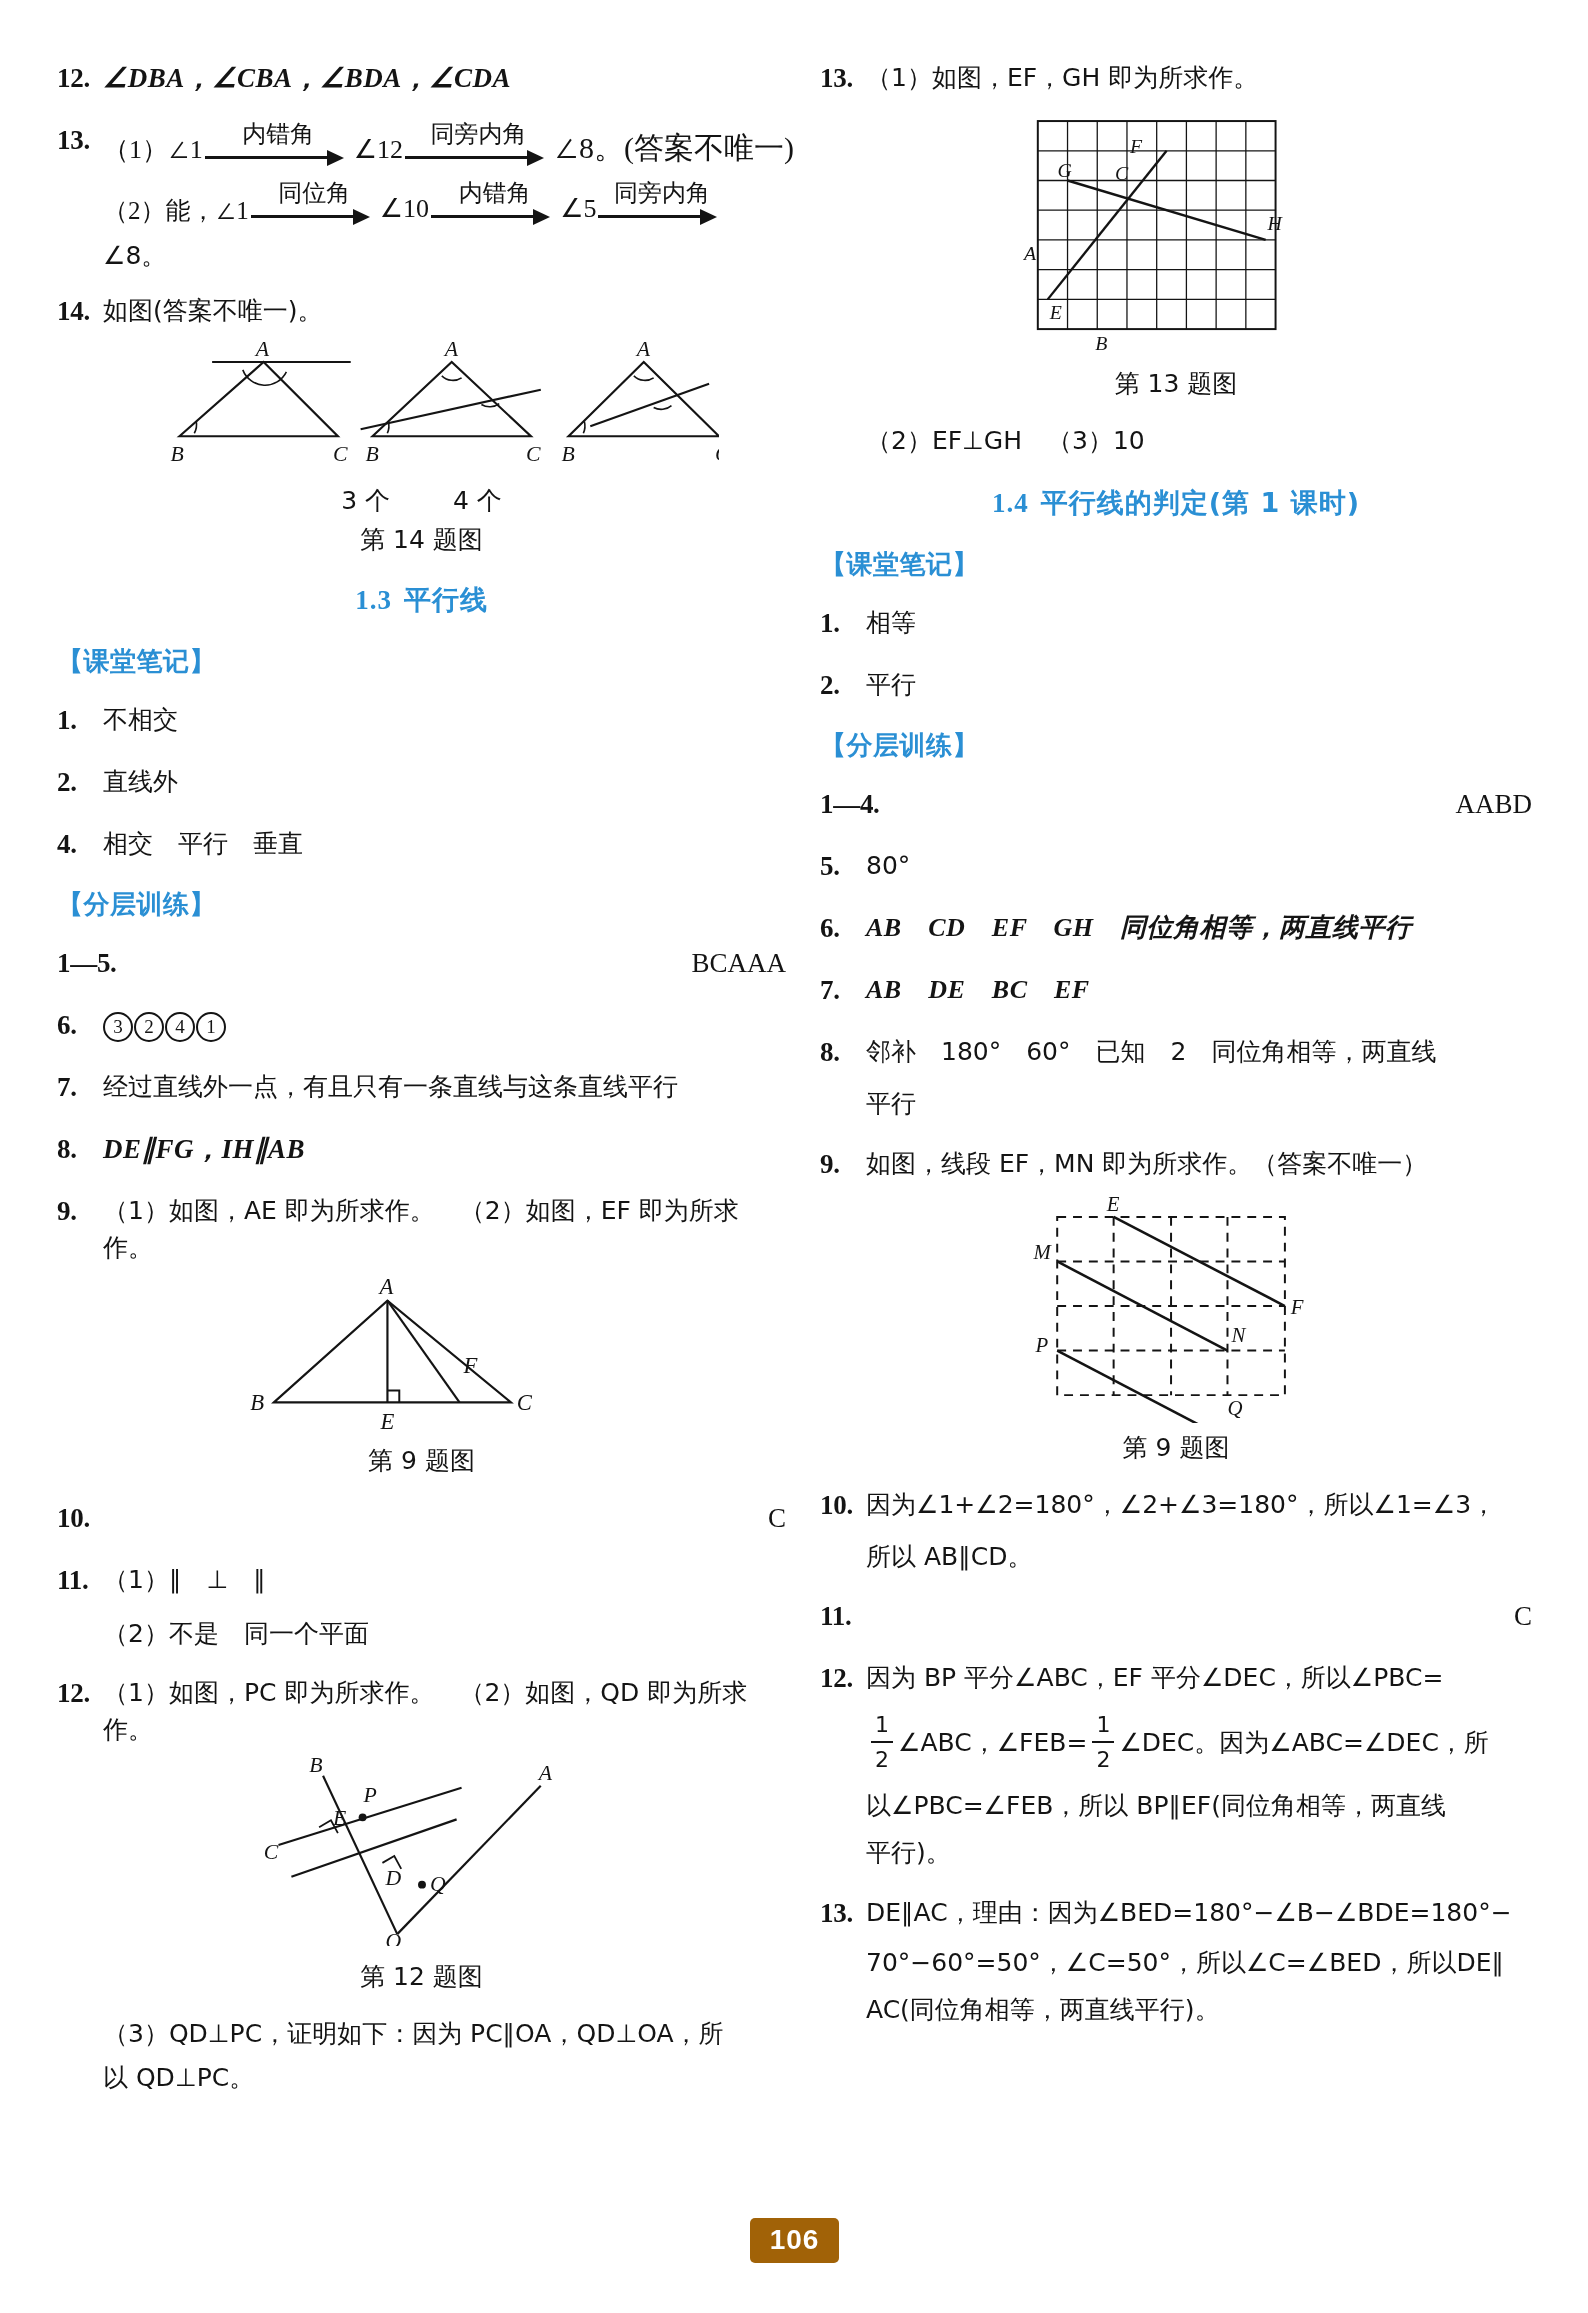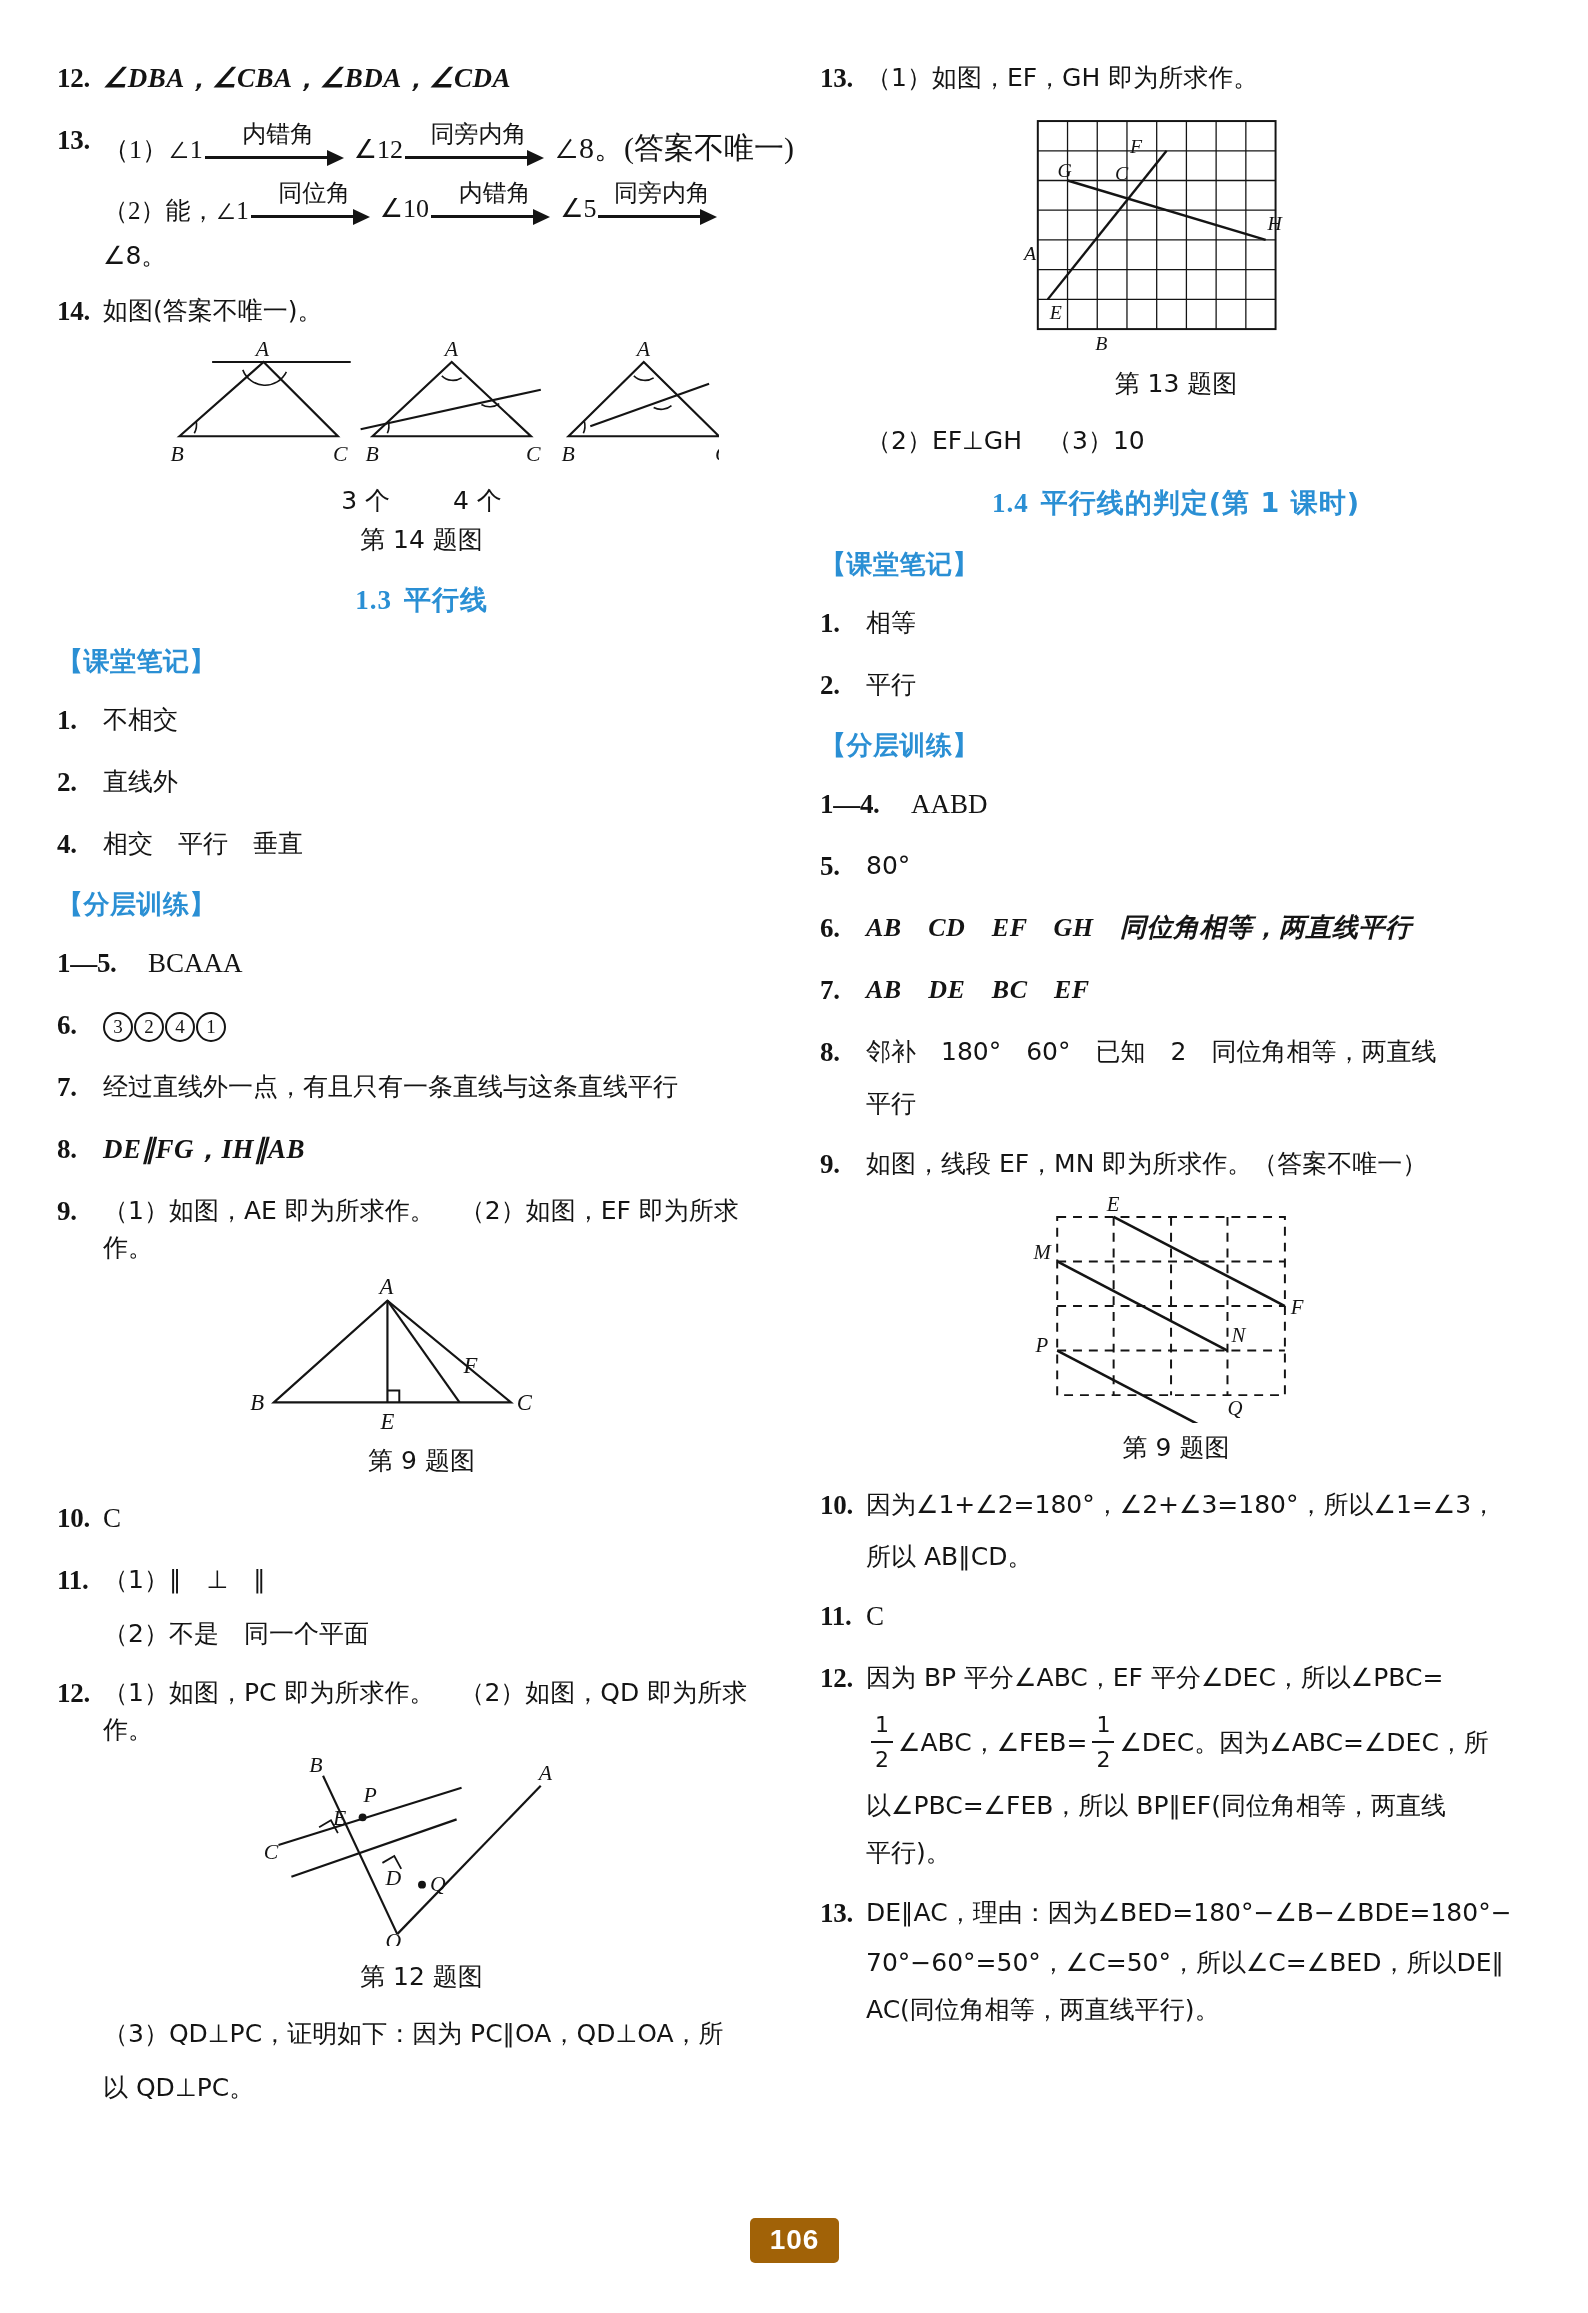--- a/index.html
+++ b/index.html
@@ -54,20 +54,21 @@
   .cn { font-family: "DejaVu Sans", "Liberation Sans", sans-serif; }
   .mi {
     font-family: "Liberation Serif", serif;
     font-style: italic;
     font-weight: bold;
     letter-spacing: 0.5px;
   }
   .mr {
     font-family: "Liberation Serif", serif;
     font-style: normal;
+    text-align: right;
   }
   .sub-line {
     margin: 0 0 22px 46px;
     font-size: 25px;
     line-height: 1.5;
     font-family: "DejaVu Sans", "Liberation Sans", sans-serif;
   }
   
   .sec-title {
     color: #2a8fd4;
@@ -401,21 +402,21 @@
             <text x="110" y="68">E</text>
             <text x="40" y="102">C</text>
             <text x="163" y="128">D</text>
             <text x="208" y="134">Q</text>
             <text x="163" y="192">O</text>
           </g>
         </svg>
       </div>
       <div class="fig-cap" style="margin-top:10px">第 12 题图</div>
 
-      <div class="sub-line" style="margin-bottom:16px">（3）QD⊥PC，证明如下：因为 PC∥OA，QD⊥OA，所</div>
+      <div class="sub-line" style="margin-bottom:6px">（3）QD⊥PC，证明如下：因为 PC∥OA，QD⊥OA，所</div>
       <div class="sub-line">以 QD⊥PC。</div>
 
     </div>
 
     <div class="col">
 
       <div class="item" style="margin-bottom:10px">
         <span class="num">13.</span>
         <span class="body-txt">（1）如图，EF，GH 即为所求作。</span>
       </div>

